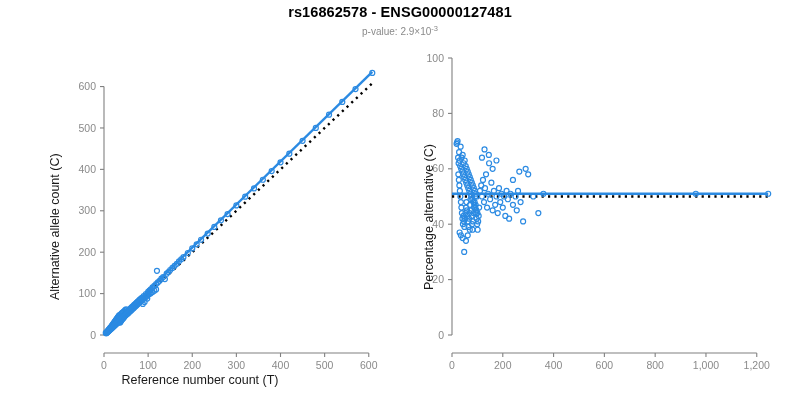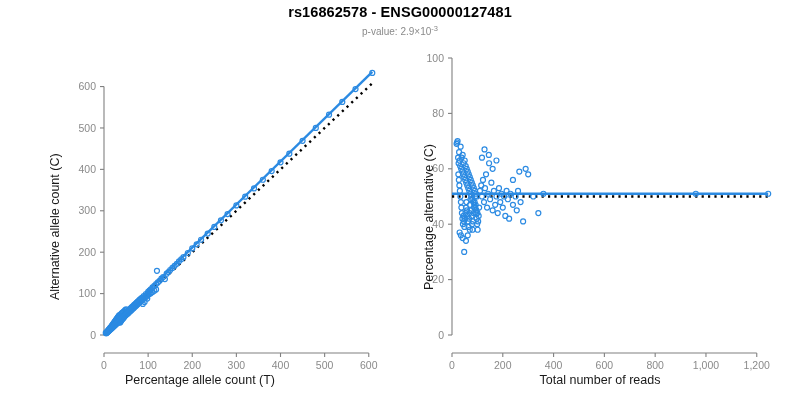--- a/index.html
+++ b/index.html
@@ -291,21 +291,21 @@
           <circle cx="302.57" cy="140.80" r="2.5" fill="none" stroke="#2b8ae2" stroke-width="1.2"></circle>
           <circle cx="315.81" cy="127.97" r="2.5" fill="none" stroke="#2b8ae2" stroke-width="1.2"></circle>
           <circle cx="329.05" cy="114.72" r="2.5" fill="none" stroke="#2b8ae2" stroke-width="1.2"></circle>
           <circle cx="342.29" cy="101.88" r="2.5" fill="none" stroke="#2b8ae2" stroke-width="1.2"></circle>
           <circle cx="355.52" cy="89.05" r="2.5" fill="none" stroke="#2b8ae2" stroke-width="1.2"></circle>
           <circle cx="372.29" cy="72.90" r="2.5" fill="none" stroke="#2b8ae2" stroke-width="1.2"></circle>
         </g>
         <line x1="104" y1="333.7578125" x2="372.2920634920635" y2="71.9378125" stroke="#2b8ae2" stroke-width="2.4"></line>
       </svg>
     <div class="axis-title y" style="left:48px; top:300px;" id="lylab">Alternative allele count (C)</div>
-    <div class="axis-title" style="left:0; top:373px; width:400px; text-align:center;" id="lxlab">Percentage allele count (T)</div>
+    <div class="axis-title" style="left:0; top:373px; width:400px; text-align:center;" id="lxlab">Reference number count (T)</div>
   </div>
 
   <div class="panel" style="left:400px;top:0;width:400px;height:400px;">
     <svg id="svg-right" width="400" height="400">
         <line x1="52" y1="58" x2="52" y2="335" stroke="#808080" stroke-width="1.1"></line>
         <line x1="48" y1="335" x2="52" y2="335" stroke="#808080" stroke-width="1.1"></line>
         <text x="44" y="338.6" text-anchor="end" class="tick-label">0</text>
         <line x1="48" y1="279.6" x2="52" y2="279.6" stroke="#808080" stroke-width="1.1"></line>
         <text x="44" y="283.20000000000005" text-anchor="end" class="tick-label">20</text>
         <line x1="48" y1="224.2" x2="52" y2="224.2" stroke="#808080" stroke-width="1.1"></line>
@@ -468,16 +468,15 @@
           <circle cx="119.30" cy="171.57" r="2.5" fill="none" stroke="#2b8ae2" stroke-width="1.2"></circle>
           <circle cx="125.65" cy="168.80" r="2.5" fill="none" stroke="#2b8ae2" stroke-width="1.2"></circle>
           <circle cx="109.14" cy="218.66" r="2.5" fill="none" stroke="#2b8ae2" stroke-width="1.2"></circle>
           <circle cx="116.76" cy="210.35" r="2.5" fill="none" stroke="#2b8ae2" stroke-width="1.2"></circle>
           <circle cx="295.81" cy="193.73" r="2.5" fill="none" stroke="#2b8ae2" stroke-width="1.2"></circle>
           <circle cx="368.19" cy="193.73" r="2.5" fill="none" stroke="#2b8ae2" stroke-width="1.2"></circle>
         </g>
         <line x1="52" y1="193.73" x2="368.1904761904762" y2="193.73" stroke="#2b8ae2" stroke-width="2.4"></line>
       </svg>
     <div class="axis-title y" style="left:22px; top:290px;" id="rylab">Percentage alternative (C)</div>
-    <div class="axis-title" style="left:0; top:373px; width:400px; text-align:center;" id="rxlab">Total number of reads</div>
   </div>
 
 </div>
 
 </body></html>

